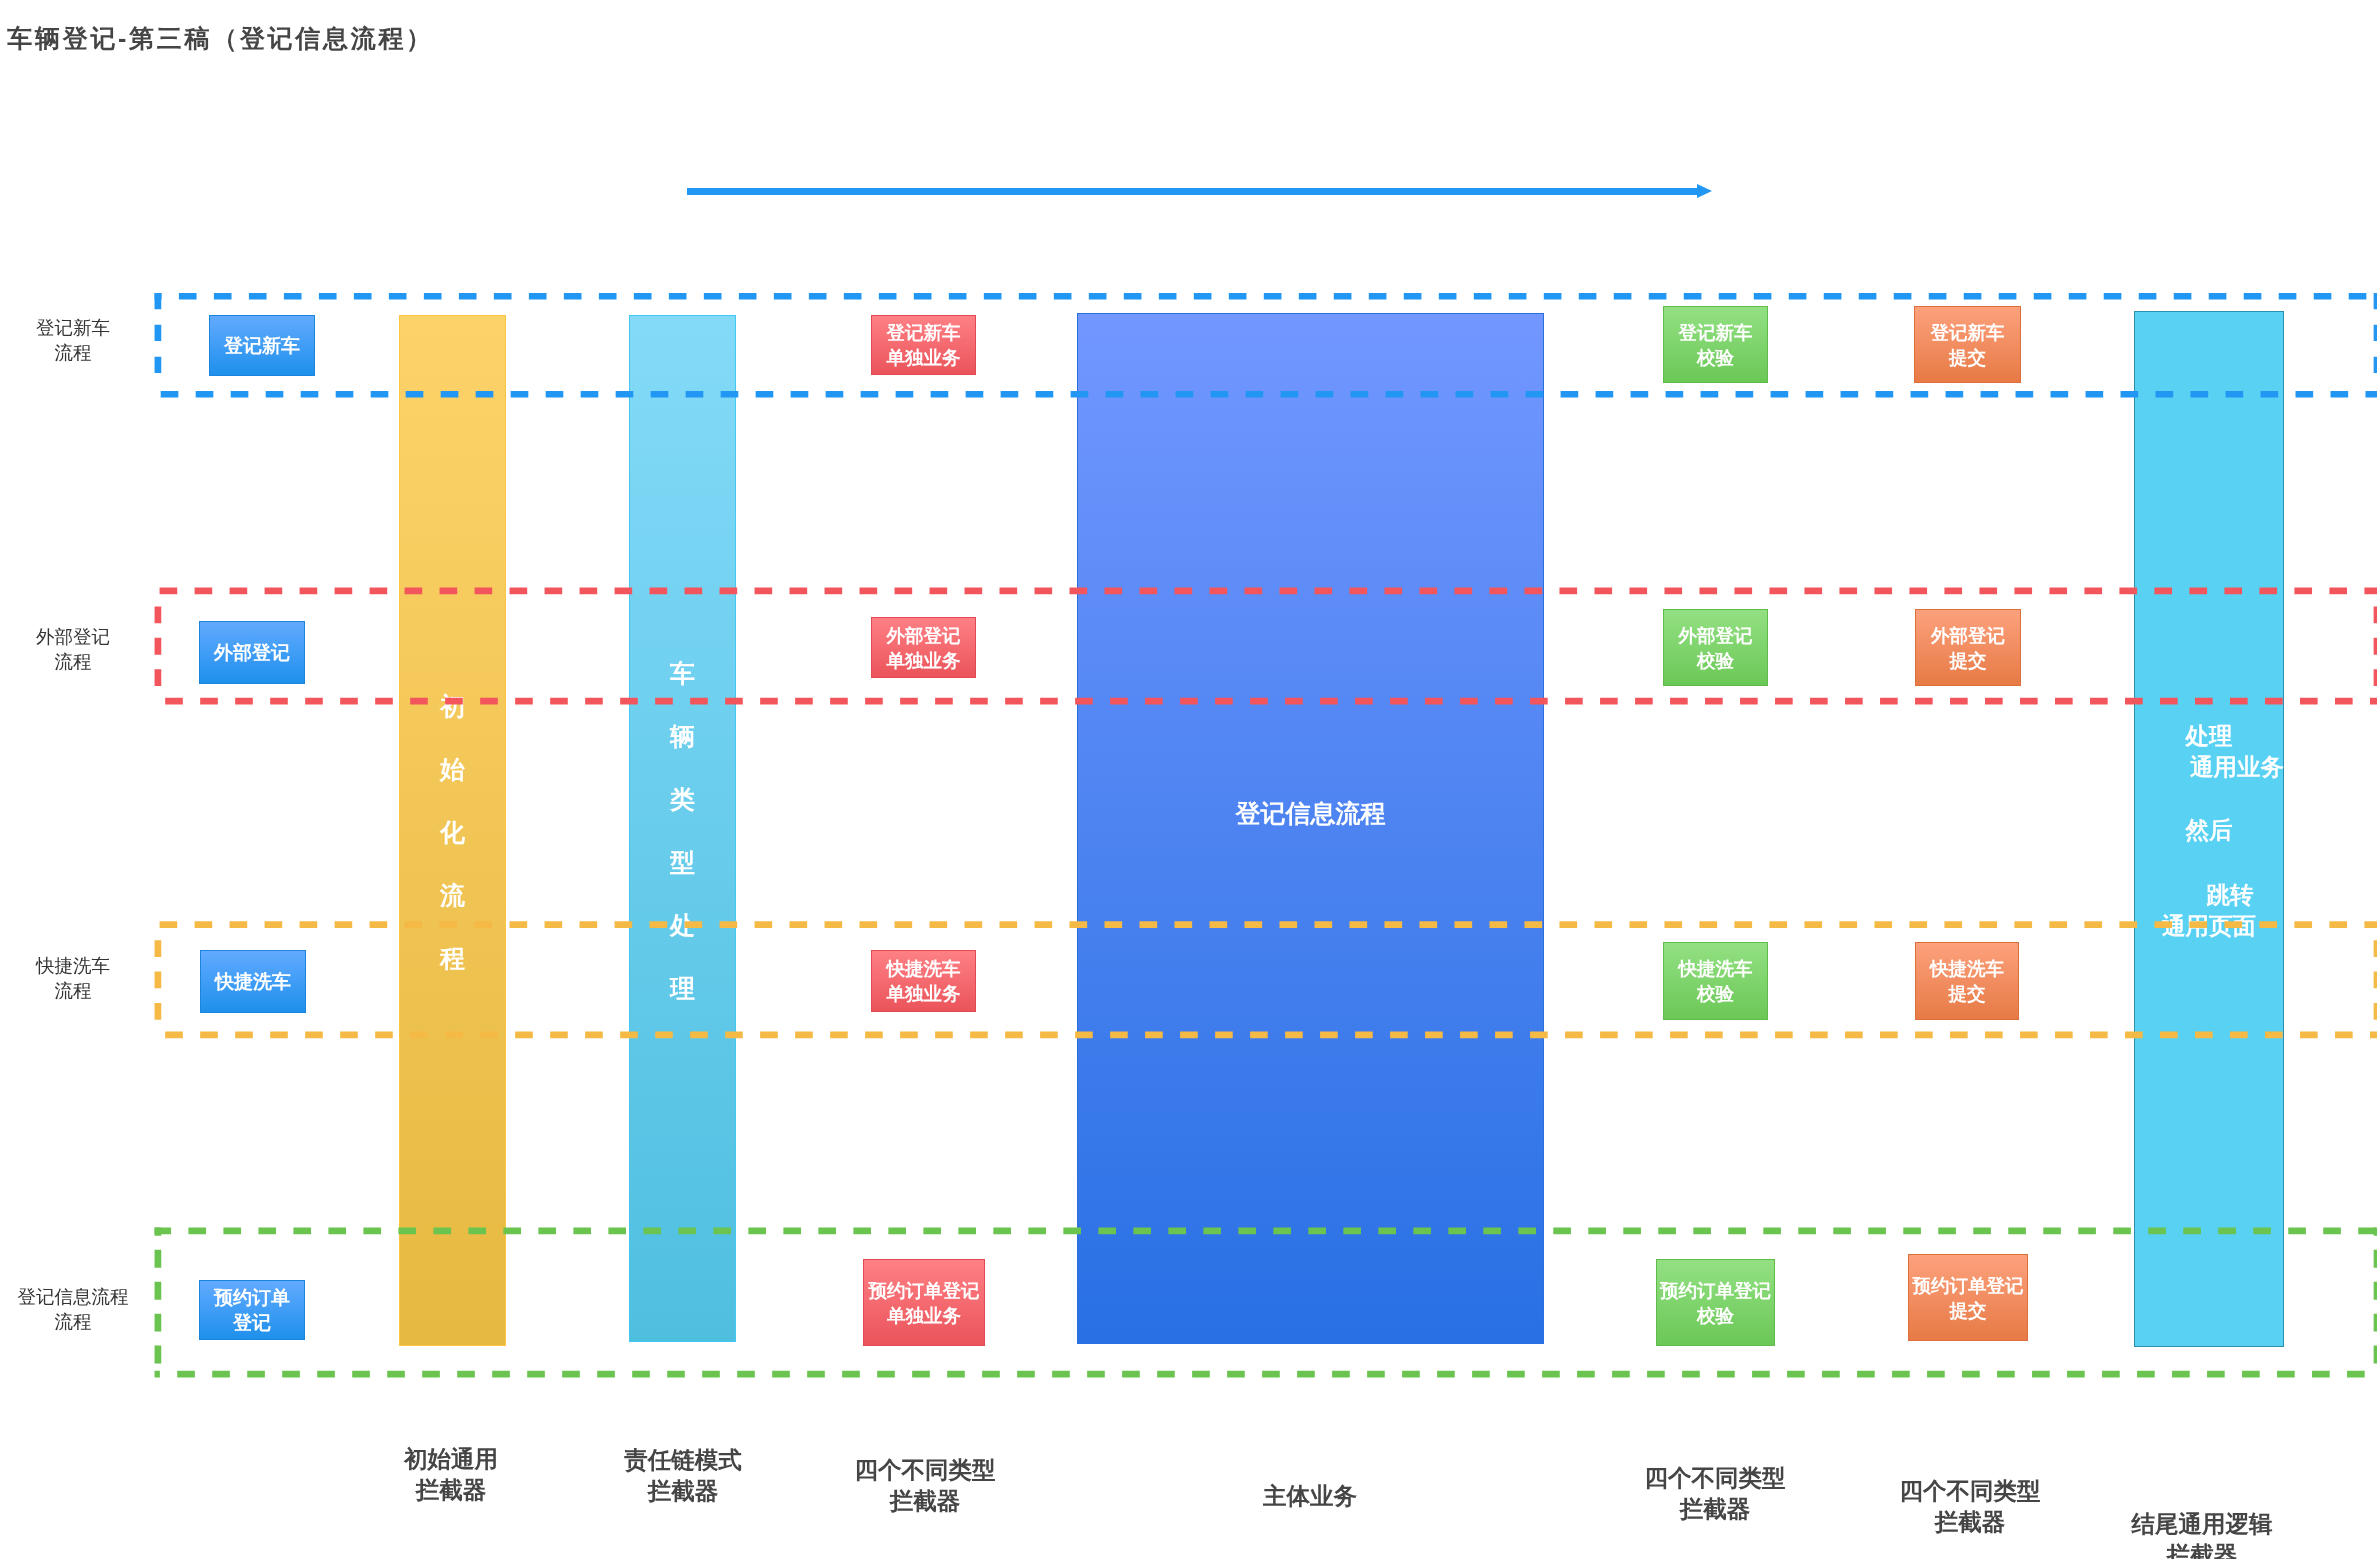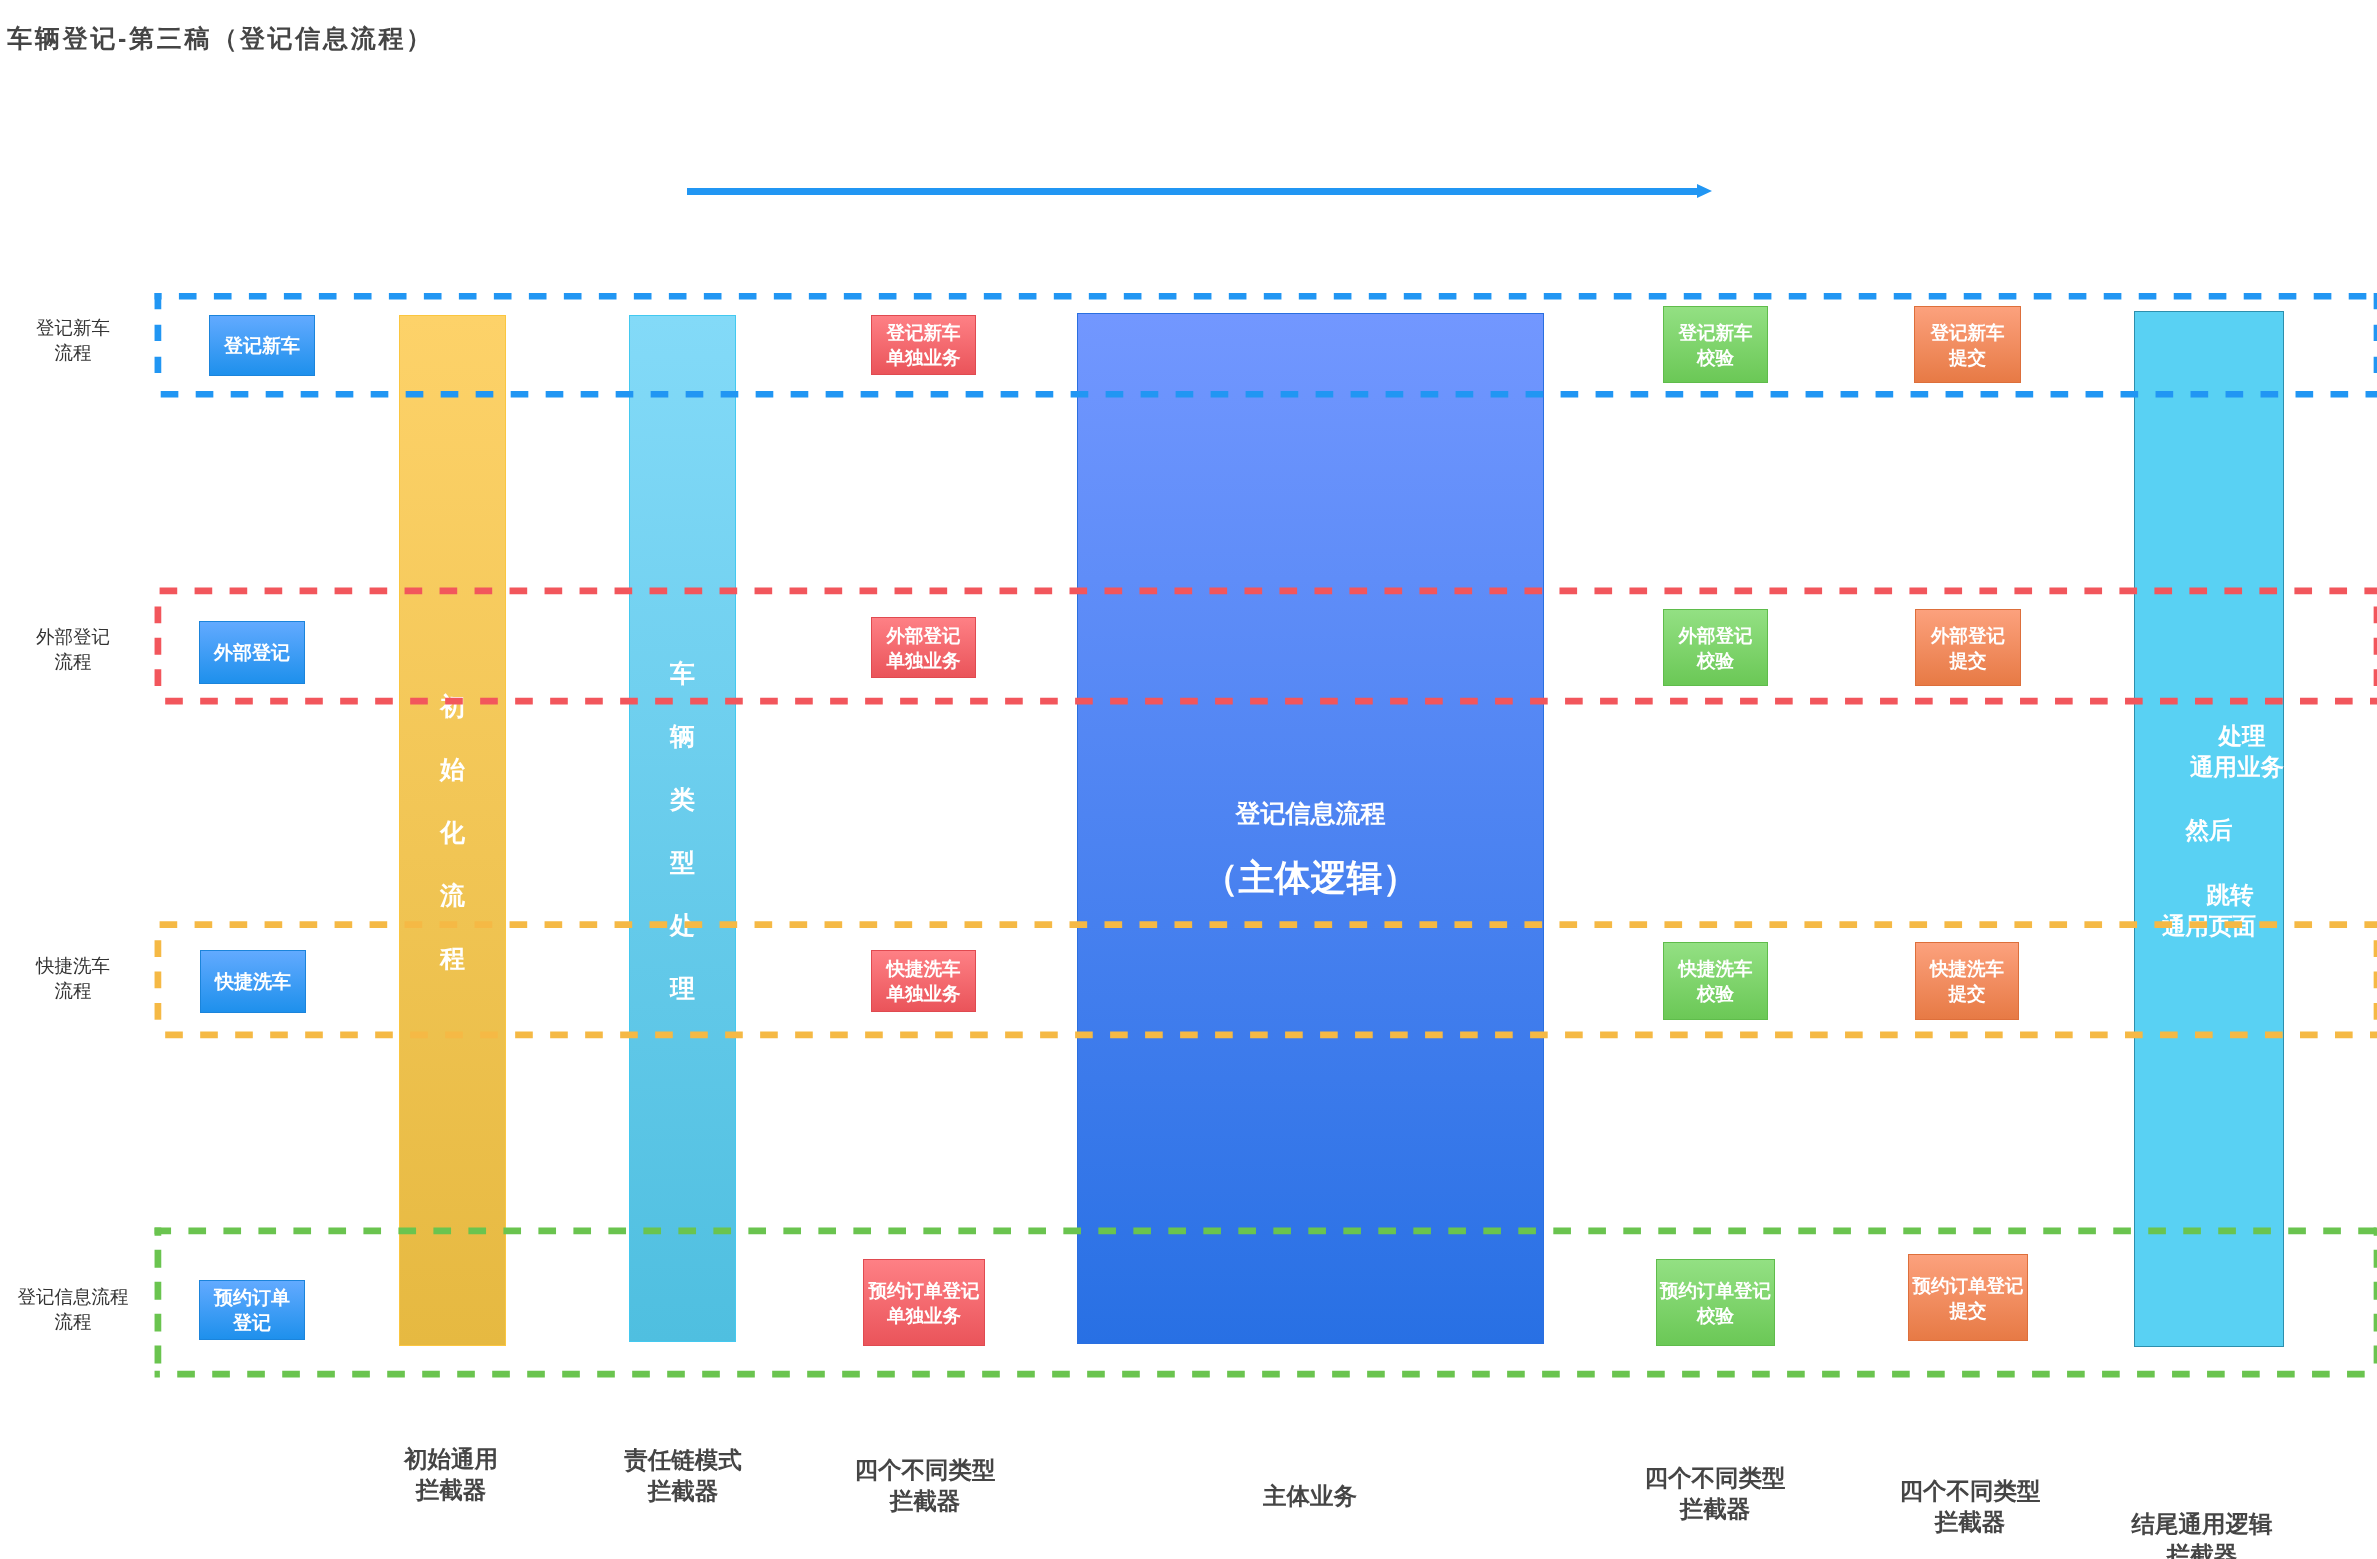--- a/index.html
+++ b/index.html
@@ -75,27 +75,26 @@
   <span>车</span>
   <span>辆</span>
   <span>类</span>
   <span>型</span>
   <span>处</span>
   <span>理</span>
 </div>
 
 <div class="abs" id="mainbox">
   <div class="l1">登记信息流程</div>
-  <div class="l2">（主体逻辑）</div>
 </div>
 
 <div class="abs" id="tailcol" style="left:2134px;top:311px;width:150px;height:1036px;background:#59d1f3;
             border:1.1px solid #2d8fad;box-sizing:border-box;color:#fff;font-weight:bold;
             font-size:23.5px;line-height:32px;text-align:center;">
-  <div style="position:absolute;left:0;width:100%;top:408px;margin-left:33px;">处理</div>
+  <div style="position:absolute;left:0;width:100%;top:408px;">处理</div>
   <div style="position:absolute;left:0;width:100%;top:439px;padding-left:28px;">通用业务</div>
   <div style="position:absolute;left:0;width:100%;top:502px;">然后</div>
   <div style="position:absolute;left:0;width:100%;top:567px;padding-left:21px;">跳转</div>
   <div style="position:absolute;left:0;width:100%;top:598px;">通用页面</div>
 </div>
 
 <div class="abs rowlabel" style="top:315px;">
   <div>登记新车</div>
   <div>流程</div>
 </div>

